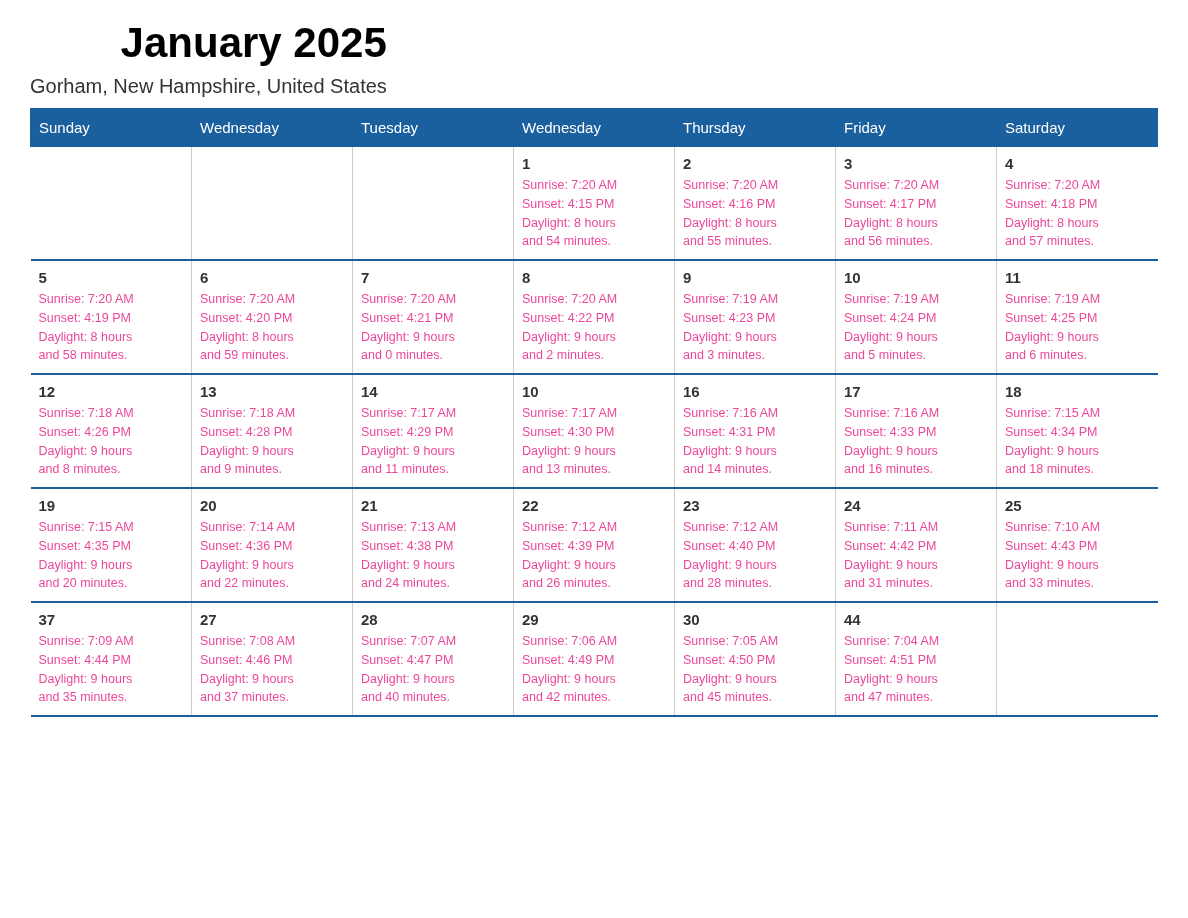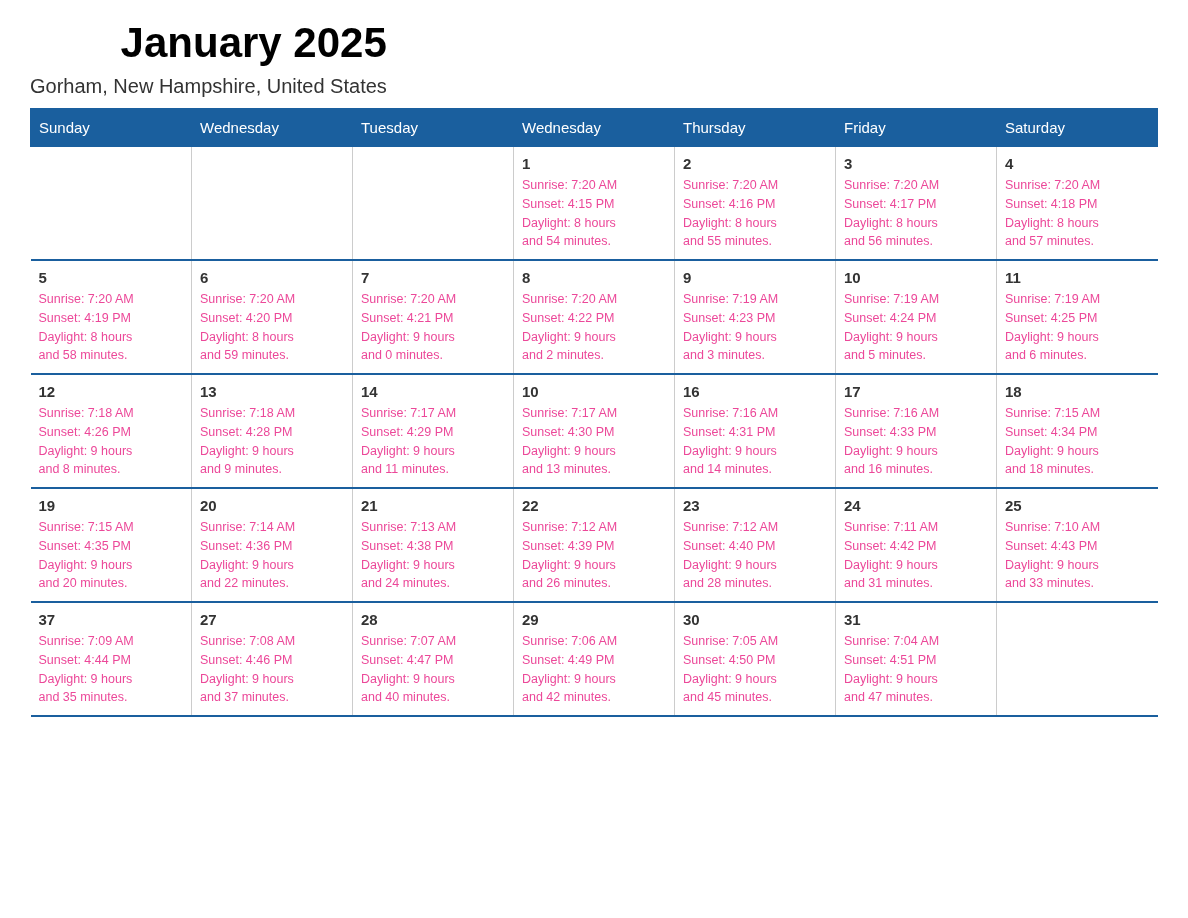--- a/index.html
+++ b/index.html
@@ -240,19 +240,19 @@
         </td>
         <td>
           <span class="day-number">29</span>
           <div class="day-info">Sunrise: 7:06 AM<br>Sunset: 4:49 PM<br>Daylight: 9 hours<br>and 42 minutes.</div>
         </td>
         <td>
           <span class="day-number">30</span>
           <div class="day-info">Sunrise: 7:05 AM<br>Sunset: 4:50 PM<br>Daylight: 9 hours<br>and 45 minutes.</div>
         </td>
         <td>
-          <span class="day-number">31</span>
+          <span class="day-number">44</span>
           <div class="day-info">Sunrise: 7:04 AM<br>Sunset: 4:51 PM<br>Daylight: 9 hours<br>and 47 minutes.</div>
         </td>
         <td class="empty-cell"></td>
       </tr>
     </tbody>
 </table>
 
 </body></html>

